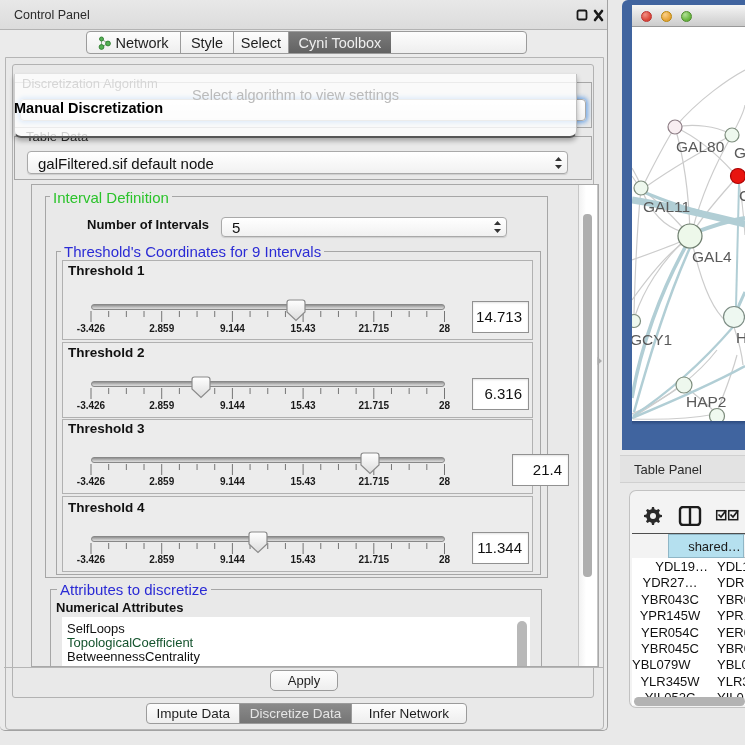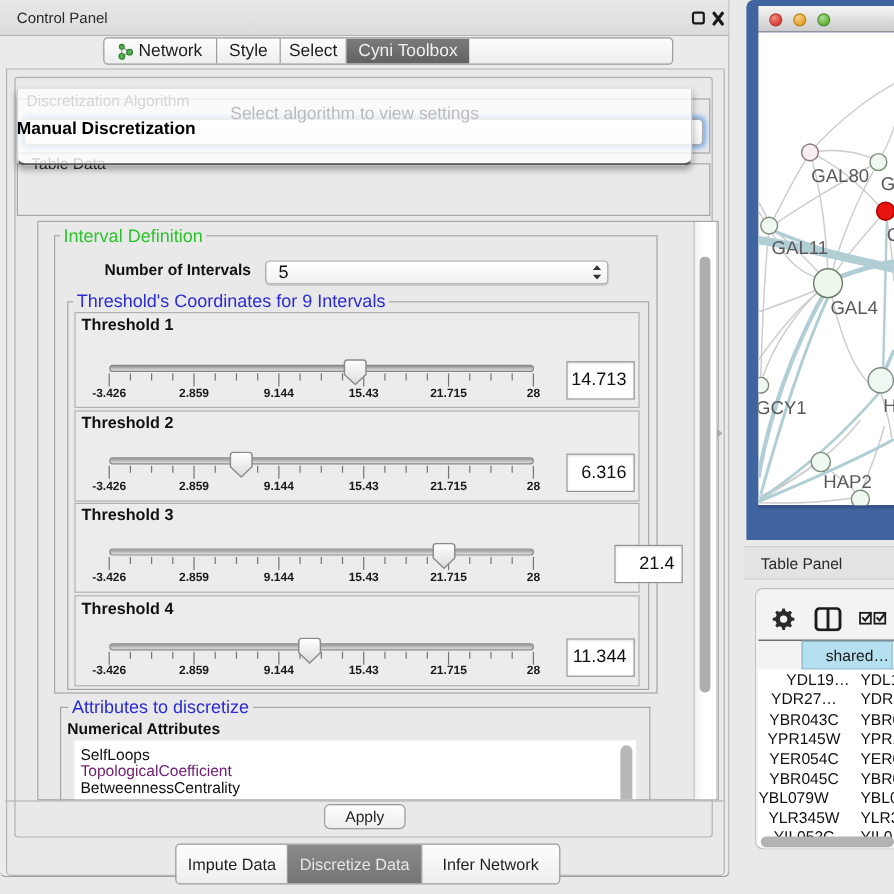--- a/index.html
+++ b/index.html
@@ -50,37 +50,43 @@
   <div id="titlebar"></div>
   <div id="titletext">Control Panel</div>
 
   <svg class="abs" style="left:576px;top:9px" width="30" height="13" viewBox="0 0 30 13">
     <rect x="1.5" y="1.5" width="9" height="9" rx="1.5" fill="none" stroke="#1a1a1a" stroke-width="1.8"></rect>
     <path d="M19 2 L26 11 M26 2 L19 11" stroke="#1a1a1a" stroke-width="2.6" stroke-linecap="round"></path>
   </svg>
 
   <div id="outerpanel"></div>
 
-  <div class="seg" style="left:86px;top:31px;width:475px;height:23px;">
+  <div class="seg" style="left:86px;top:31px;width:441px;height:23px;">
     <div class="t" style="width:94px;">
       <svg width="13" height="15" viewBox="0 0 13 15" style="margin-right:4px;">
         <path d="M3.5 4 L3.5 12 M3.5 4 L10 8.5 M3.5 12 L10 8.5" stroke="#8aa58a" stroke-width="1"></path>
         <circle cx="3.5" cy="4" r="2" fill="#55b055" stroke="#2d7d2d" stroke-width="0.9"></circle>
         <circle cx="10" cy="8.5" r="2.4" fill="#55b055" stroke="#2d7d2d" stroke-width="0.9"></circle>
         <circle cx="3.5" cy="12" r="2.4" fill="#55b055" stroke="#2d7d2d" stroke-width="0.9"></circle>
       </svg>Network</div>
     <div class="t" style="width:53px;">Style</div>
     <div class="t" style="width:55px;">Select</div>
     <div class="t sel" style="width:102px;">Cyni Toolbox</div>
   </div>
 
   <div class="abs" style="left:12px;top:64px;width:582px;height:634px;border:1px solid #b2b2b2;border-radius:3px;box-sizing:border-box;"></div>
 
   <div class="group" style="left:14px;top:136px;width:578px;height:44px;"></div>
   <div class="gtitle" style="left:23px;top:129px;font-size:13px;">Table Data</div>
+  <div class="combo" style="left:27px;top:151px;width:541px;height:23px;">
+    <div class="ctext">galFiltered.sif default node</div>
+    <svg class="stepper" viewBox="0 0 7 12">
+        <path d="M3.5 0 L7 4 L0 4 Z M3.5 12 L0 8 L7 8 Z" fill="#333"></path>
+      </svg>
+  </div>
 
   <div class="abs" style="left:31px;top:184px;width:568px;height:483px;border:1px solid #a8a8a8;box-sizing:border-box;background:#e9e9e9;"></div>
   <div class="sbtrack" style="left:578px;top:185px;width:20px;height:481px;"></div>
   <div class="sbthumb" style="left:583px;top:214px;width:9px;height:363px;"></div>
 
   <div class="group" style="left:45px;top:196px;width:503px;height:382px;"></div>
   <div class="gtitle" style="left:50px;top:189px;color:#2bc32b;font-size:15px;">Interval Definition</div>
 
   <div class="abs" style="left:87px;top:217px;font-size:13px;font-weight:bold;color:#111;">Number of Intervals</div>
   <div class="combo" style="left:221px;top:217px;width:286px;height:20px;">
@@ -266,28 +272,28 @@
         </svg>
         <div class="vbox" style="top:35px;">11.344</div>
       </div>
     </div>
 
   <div class="group" style="left:50px;top:589px;width:492px;height:78px;border-bottom:none;"></div>
   <div class="gtitle" style="left:57px;top:581px;color:#2b2bd5;font-size:15px;">Attributes to discretize</div>
   <div class="abs" style="left:56px;top:600px;font-size:13px;font-weight:bold;color:#111;">Numerical Attributes</div>
   <div class="abs" style="left:62px;top:617px;width:468px;height:49px;background:#ffffff;"></div>
   <div class="abs" style="left:67px;top:621px;font-size:13px;color:#111;">SelfLoops</div>
-  <div class="abs" style="left:67px;top:635px;font-size:13px;color:#701a75;">TopologicalCoefficient</div>
+  <div class="abs" style="left:67px;top:635px;font-size:13px;color:#14532d;">TopologicalCoefficient</div>
   <div class="abs" style="left:67px;top:649px;font-size:13px;color:#111;">BetweennessCentrality</div>
   <div class="sbthumb" style="left:517px;top:621px;width:10px;height:45px;border-radius:5px 5px 0 0;background:#b8b8b8;"></div>
 
   <div class="abs" style="left:4px;top:667px;width:599px;height:1px;background:#b5b5b5;"></div>
   <div class="abs" style="left:270px;top:670px;width:68px;height:21px;background:linear-gradient(#fdfdfd,#eeeeee);border:1px solid #9b9b9b;border-radius:5px;box-sizing:border-box;text-align:center;font-size:13px;color:#1e1e1e;line-height:19px;">Apply</div>
 
-  <div class="seg" style="left:146px;top:703px;width:321px;height:34px;font-size:13px;">
+  <div class="seg" style="left:146px;top:703px;width:321px;height:21px;font-size:13px;">
     <div class="t" style="width:94px;font-size:13.5px;">Impute Data</div>
     <div class="t sel" style="width:112px;font-size:13.5px;background:linear-gradient(#8a8a8a,#757575);color:#e6e6e6;">Discretize Data</div>
     <div class="t" style="width:115px;font-size:13.5px;">Infer Network</div>
   </div>
 
   <div class="abs" style="left:14px;top:82px;width:578px;height:46px;border:1px solid #a6a6a6;box-sizing:border-box;"></div>
   <div class="abs" style="left:20px;top:99px;width:566px;height:22px;background:linear-gradient(#ffffff,#f1f1f1);border:1px solid #a9a9a9;border-radius:4px;box-sizing:border-box;box-shadow:0 0 4px 2px rgba(100,160,230,0.85);"></div>
   <div class="abs" style="left:22px;top:76px;font-size:13px;color:#3f3f3f;">Discretization Algorithm</div>
   <div class="abs" style="left:14px;top:74px;width:563px;height:64px;background:rgba(255,255,255,0.78);border-left:1px solid rgba(201,201,201,0.85);border-right:1px solid rgba(181,181,181,0.85);border-bottom:2px solid #565656;border-radius:0 0 7px 7px;box-sizing:border-box;box-shadow:0 3px 5px rgba(0,0,0,0.3);"></div>
   <div class="abs" style="left:14px;top:87px;width:563px;text-align:center;font-size:14.5px;color:#bbbbbb;">Select algorithm to view settings</div>

